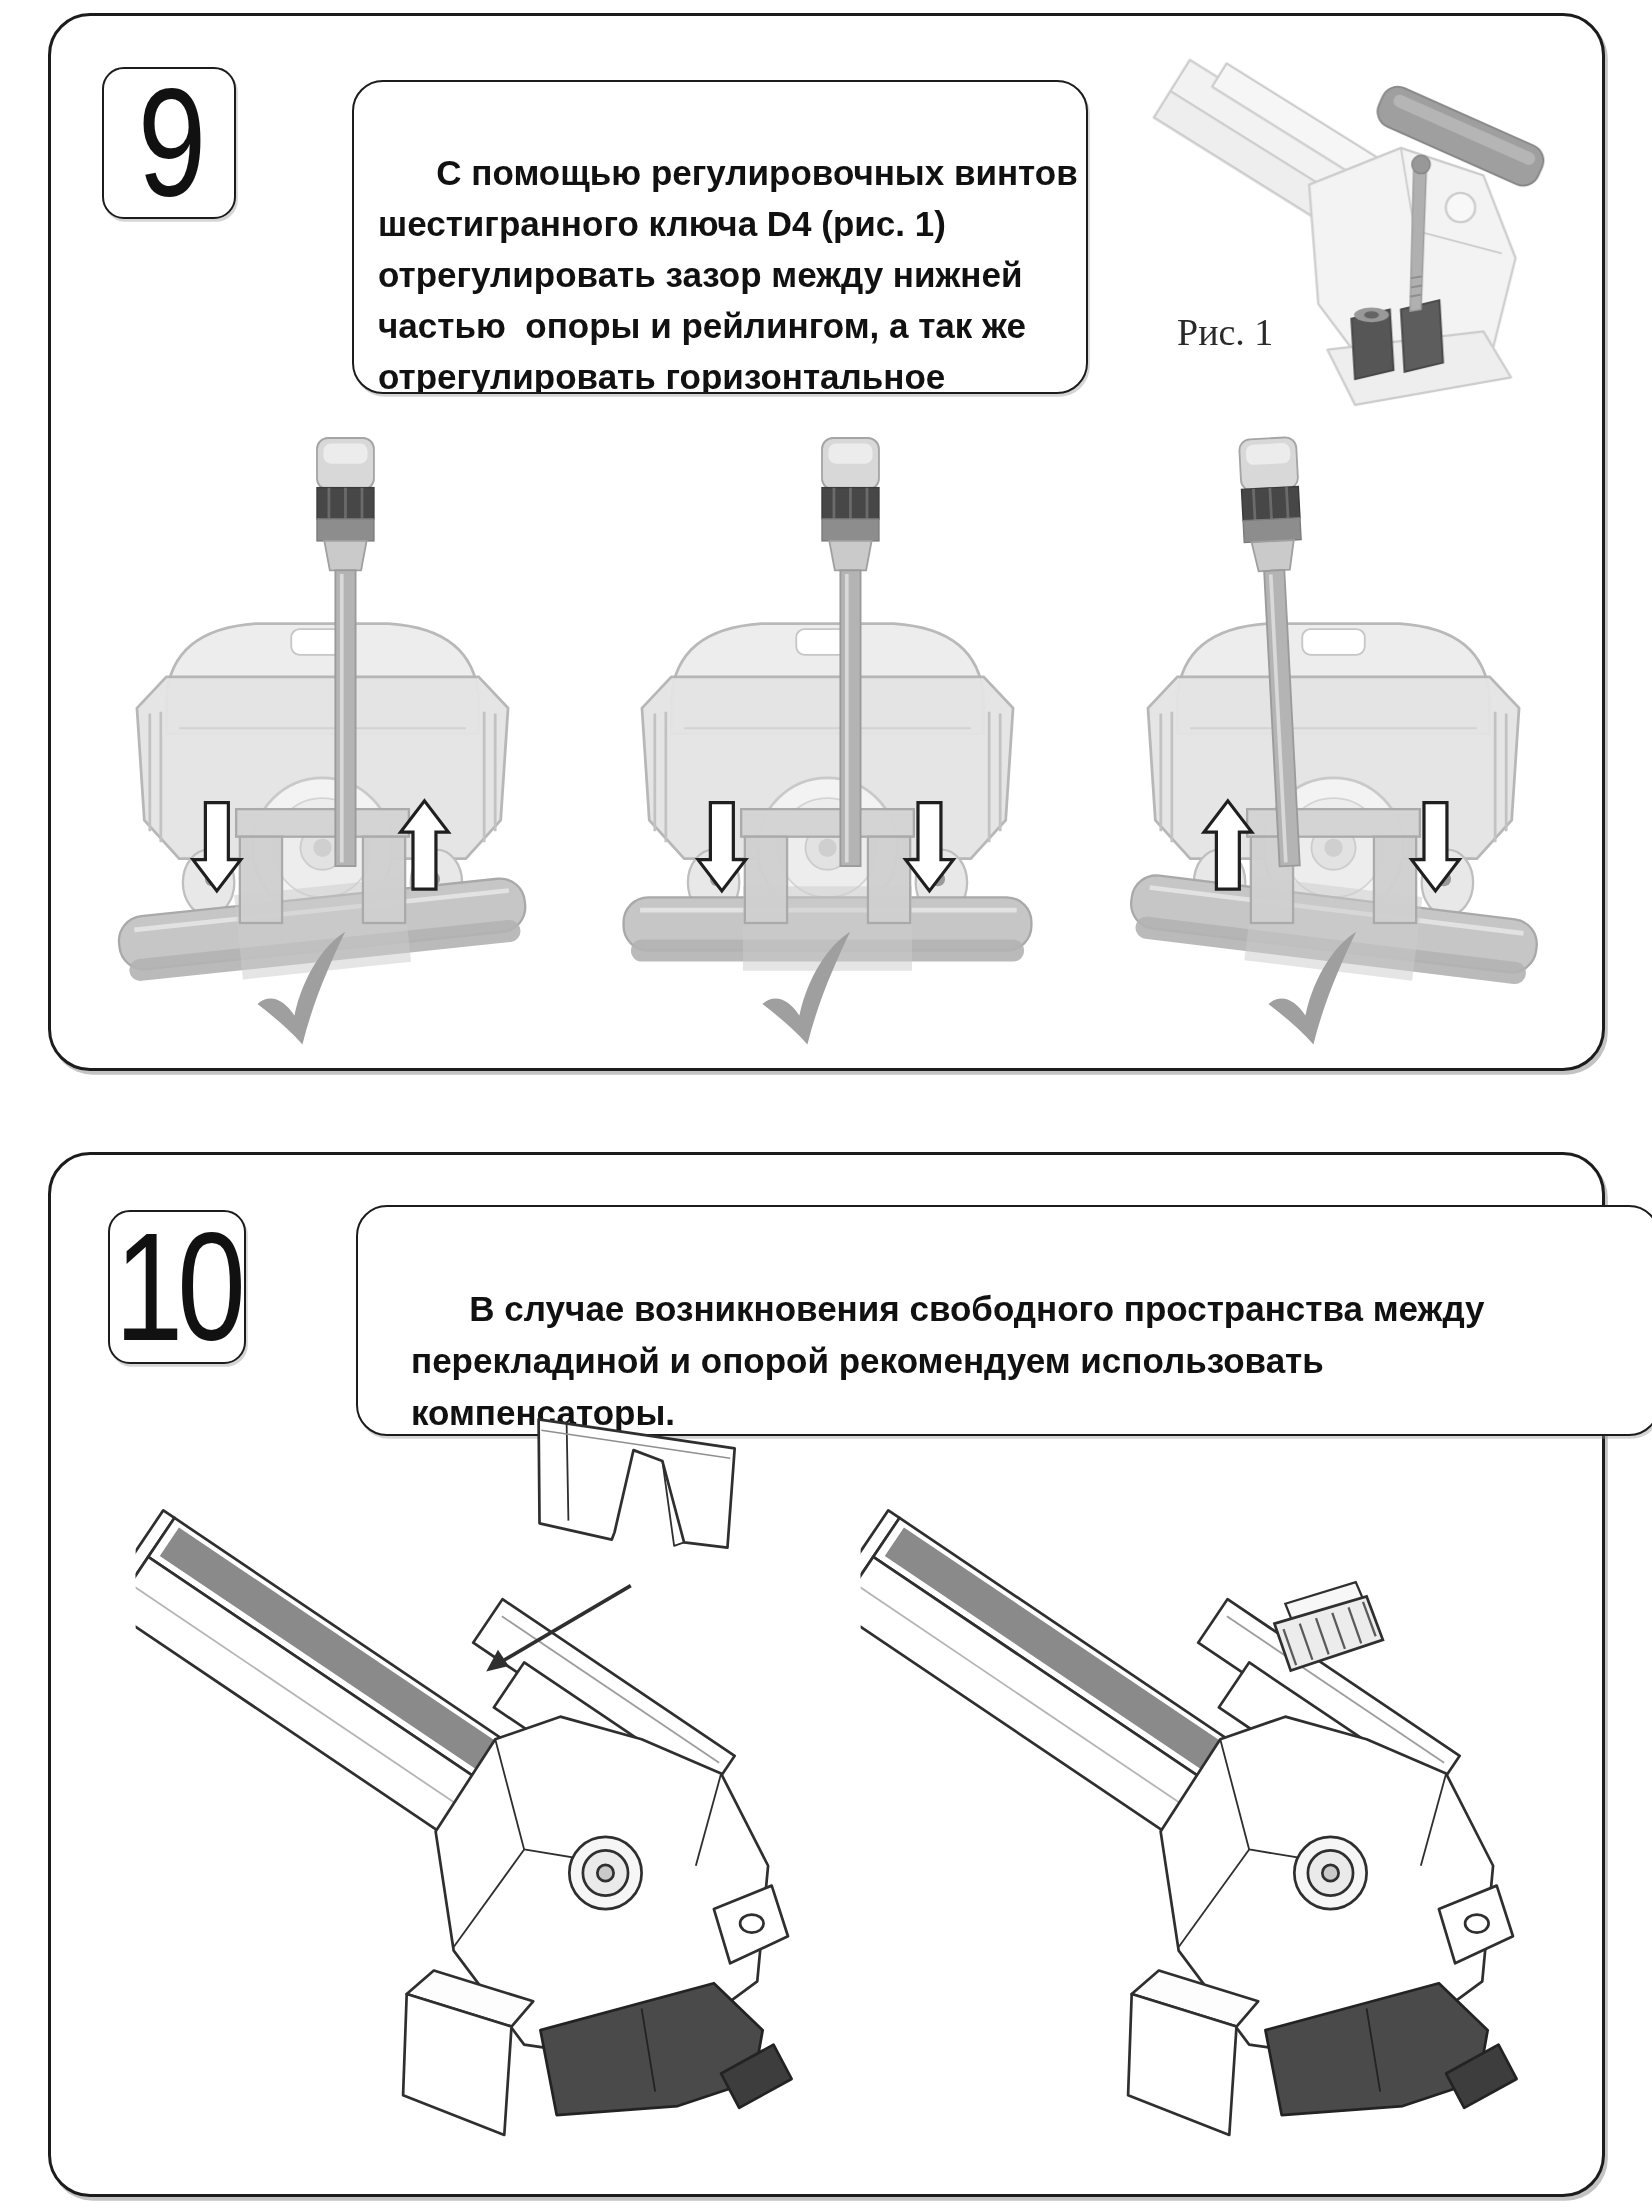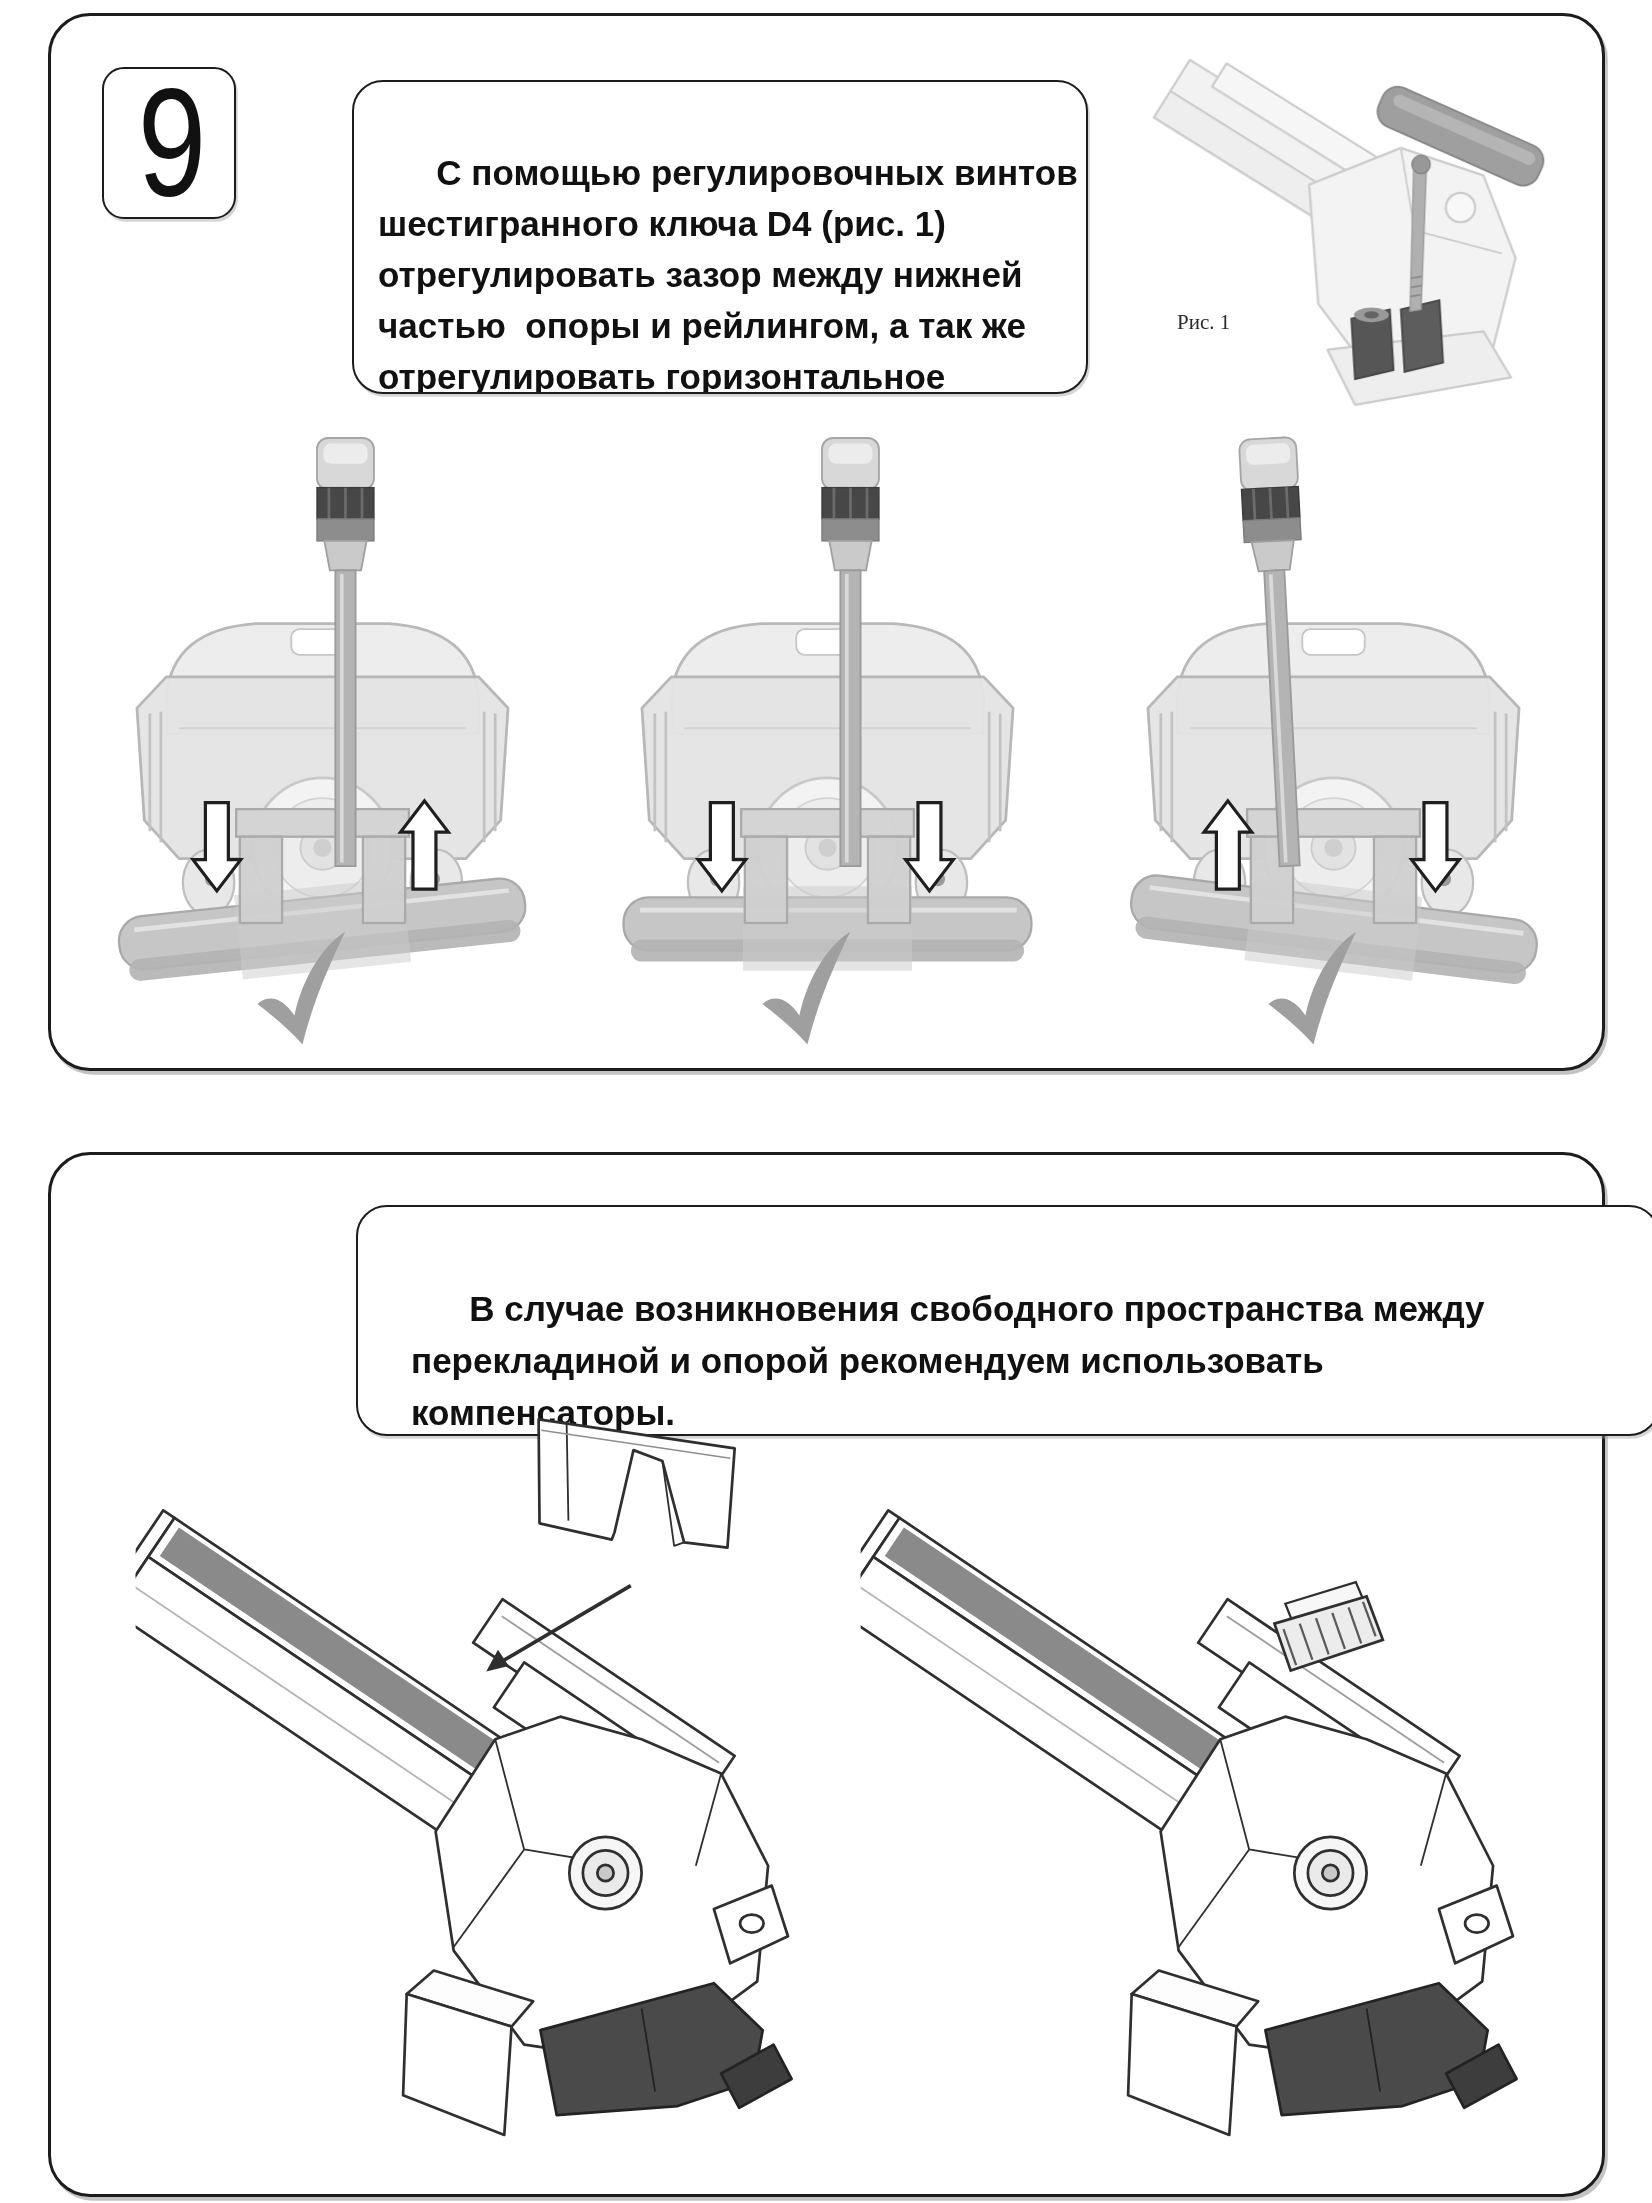--- a/index.html
+++ b/index.html
@@ -22,21 +22,21 @@
   }
   .textbox{
     position:absolute;background:#fff;border:2.8px solid #1c1c1c;border-radius:31px;
     box-sizing:border-box;box-shadow:1.8px 2.8px 0 rgba(150,150,150,.4);
     font-weight:bold;font-size:35px;line-height:51px;color:#111;
     white-space:pre;overflow:hidden;
   }
   .tb9{padding:13.8px 9.2px 9.2px 24px;}
   .tb10{padding:24px 9.2px 9.2px 53px;line-height:52px;}
   .figlabel{
-    position:absolute;font-family:"Liberation Serif",serif;font-size:21px;color:#2a2a2a;
+    position:absolute;font-family:"Liberation Serif",serif;font-size:38px;color:#2a2a2a;
     white-space:nowrap;
   }
   .abs{position:absolute;}
   svg{display:block;}
   .defs{position:absolute;width:0;height:0;overflow:hidden;}
 </style>
 </head>
 <body>
 
 <svg class="defs" aria-hidden="true">
@@ -250,20 +250,23 @@
         </g>
         <g transform="translate(152,548) rotate(-5 65 65)">
           <use href="#check" width="130" height="130"></use>
         </g>
       </svg>
     </div>
   </div>
 
   <div class="panel" style="left:48px;top:1152px;width:1557px;height:1045px;">
 
+    <div class="stepnum" style="left:57px;top:55px;width:138px;height:154px;">
+      <span>10</span>
+    </div>
 
     <div class="textbox tb10" style="left:305px;top:50px;width:1304px;height:231px;">
       <span>В случае возникновения свободного пространства между
 перекладиной и опорой рекомендуем использовать
 компенсаторы.</span>
     </div>
 
     <div class="abs" style="left:79px;top:259px;width:707px;height:777px;">
       <svg viewBox="0 0 770 860" width="707" height="777">
         <use href="#foot" width="770" height="860"></use>

